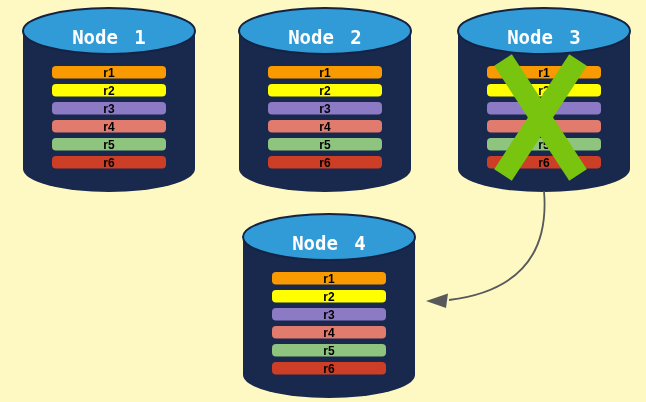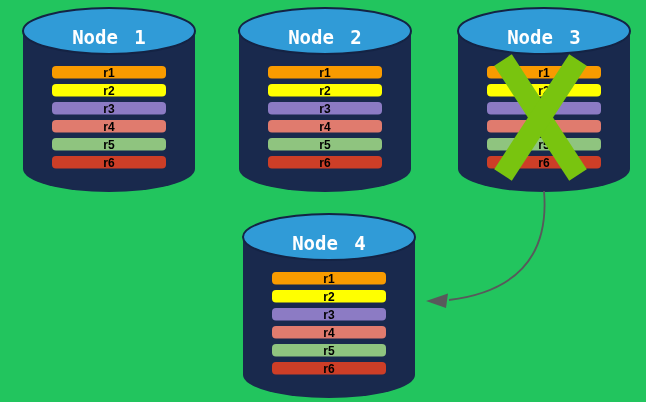--- a/index.html
+++ b/index.html
@@ -1,19 +1,19 @@
 <!DOCTYPE html>
 <html style="--cylinder_body: #19294D; --cylinder_top: #309BD7; --cylinder_outline: #142344; --node_label: #FFFFFF; --replica_label: #000000; --failure_x: #79C40F; --arrow: #58595B;"><head>
 <meta charset="utf-8">
 <style>
   html,body{margin:0;padding:0;background:#ffffff;}
   #canvas{
     position:relative;
     width:646px;height:402px;
-    background:#22c55e;
+    background:#fef9c3;
     overflow:hidden;
     font-family:"DejaVu Sans Mono","Liberation Mono",monospace;
   }
   .node{position:absolute;}
   .cyl-body{fill:var(--cylinder_body);}
   .cyl-top{fill:var(--cylinder_top);stroke:var(--cylinder_outline);stroke-width:2;}
   .node-title{
     fill:var(--node_label);
     font-family:"DejaVu Sans Mono","Liberation Mono",monospace;
     font-weight:bold;font-size:19px;

